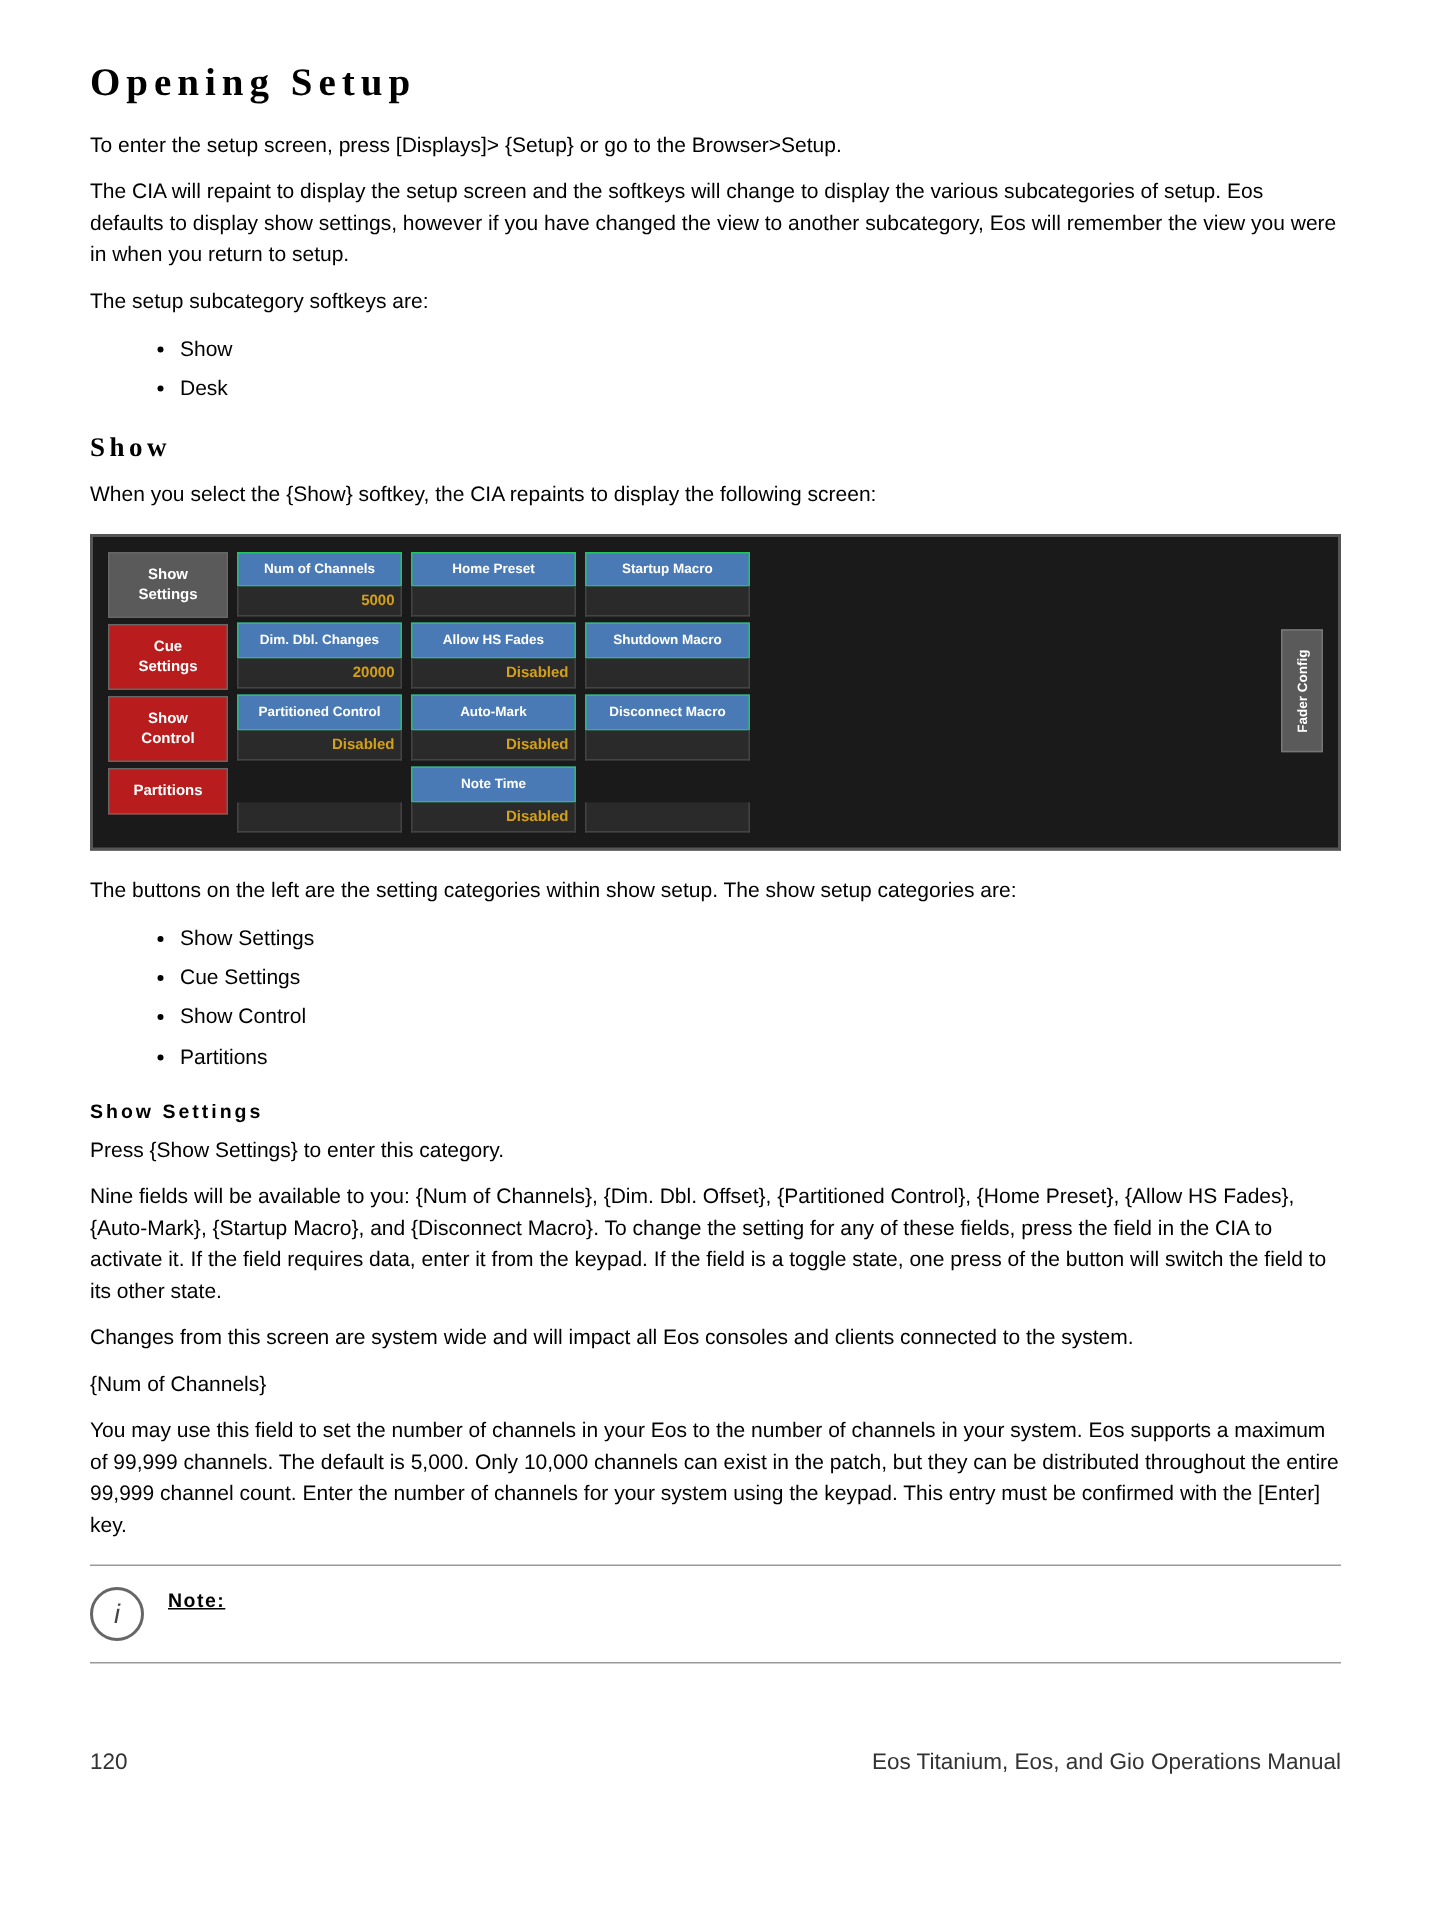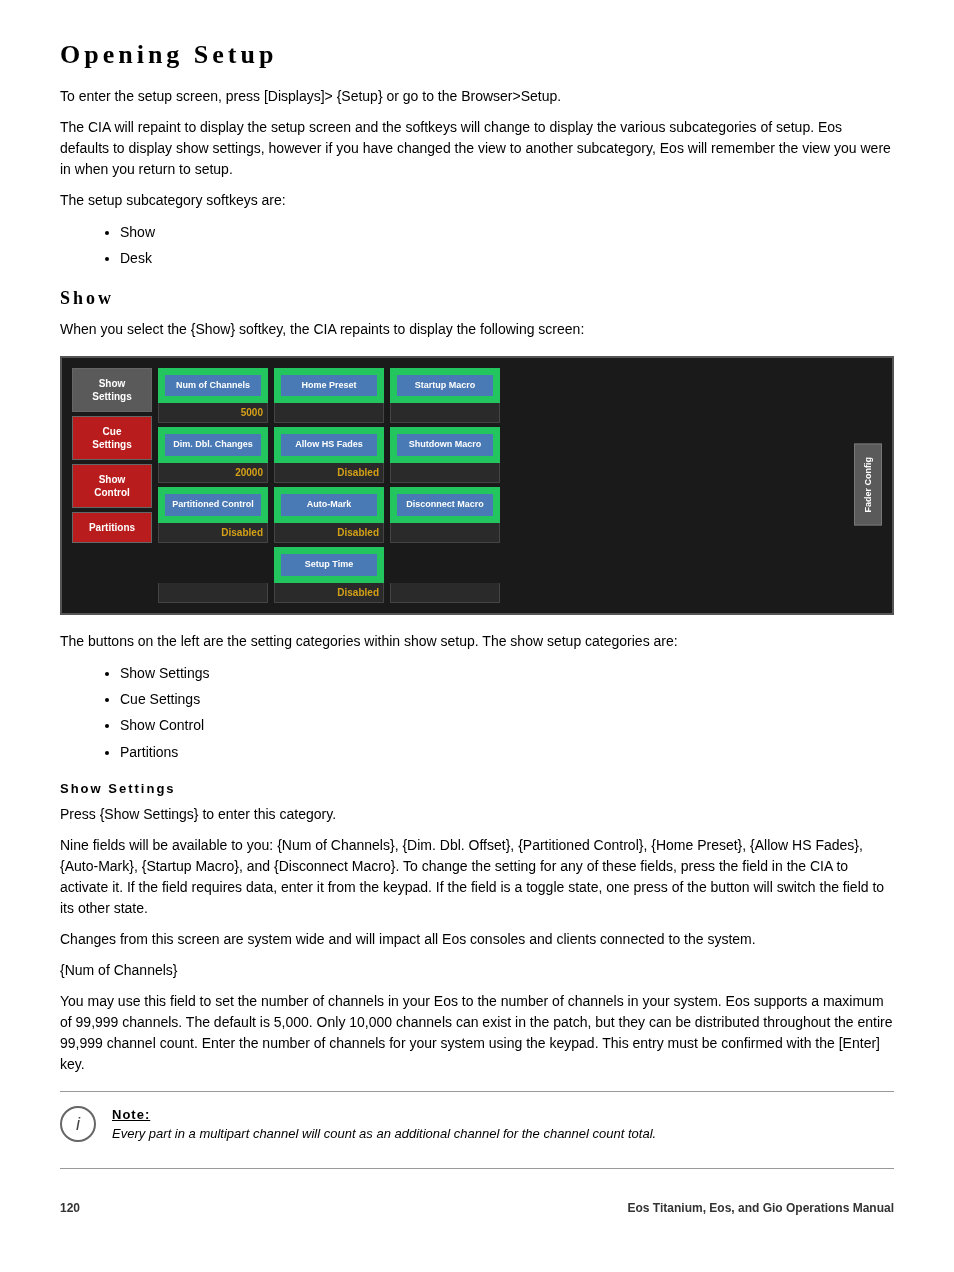--- a/index.html
+++ b/index.html
@@ -95,21 +95,21 @@
       min-width: 110px;
     }
 
     .field-header {
       background: #4a7ab5;
       color: #fff;
       font-size: 9px;
       font-weight: bold;
       text-align: center;
       padding: 5px 4px;
-      border: 7px solid #22c55e;
+      border: 1px solid #22c55e;
       line-height: 1.3;
     }
 
     .field-value {
       background: #2a2a2a;
       color: #d4a017;
       font-size: 10px;
       font-weight: bold;
       text-align: right;
       padding: 4px;
@@ -180,24 +180,23 @@
     .note-text {
       font-style: italic;
       font-size: 13px;
       margin-top: 2px;
       line-height: 1.5;
     }
 
     .page-footer {
       display: flex;
       justify-content: space-between;
-      margin-top: 32px;
-      font-size: 12px;
+      margin-top: 57px;
+      font-size: 15px;
       color: #333;
-      font-weight: bold;
     }
 
     b, strong { font-weight: normal; }
   </style>
 </head>
 <body>
 
 <h1 class="opening-setup">Opening Setup</h1>
 
 <p>To enter the setup screen, press <b>[Displays]&gt; {Setup}</b> or go to the <b>Browser&gt;Setup</b>.</p>
@@ -266,21 +265,21 @@
         <div class="field-value empty">&nbsp;</div>
       </div>
     </div>
 
     <div class="grid-row">
       <div class="field-cell">
         <div class="field-header" style="background:transparent;border-color:transparent;">&nbsp;</div>
         <div class="field-value empty">&nbsp;</div>
       </div>
       <div class="field-cell">
-        <div class="field-header">Setup Time</div>
+        <div class="field-header">Note Time</div>
         <div class="field-value">Disabled</div>
       </div>
       <div class="field-cell">
         <div class="field-header" style="background:transparent;border-color:transparent;">&nbsp;</div>
         <div class="field-value empty">&nbsp;</div>
       </div>
     </div>
   </div>
 
   <div class="right-panel">
@@ -301,20 +300,19 @@
 <p>Nine fields will be available to you: <b>{Num of Channels}</b>, <b>{Dim. Dbl. Offset}</b>, <b>{Partitioned Control}</b>, <b>{Home Preset}</b>, <b>{Allow HS Fades}</b>, <b>{Auto-Mark}</b>, <b>{Startup Macro}</b>, and <b>{Disconnect Macro}</b>. To change the setting for any of these fields, press the field in the CIA to activate it. If the field requires data, enter it from the keypad. If the field is a toggle state, one press of the button will switch the field to its other state.</p>
 <p>Changes from this screen are system wide and will impact all Eos consoles and clients connected to the system.</p>
 
 <p style="margin-top:10px;"><b>{Num of Channels}</b></p>
 <p>You may use this field to set the number of channels in your Eos to the number of channels in your system. Eos supports a maximum of 99,999 channels. The default is 5,000. Only 10,000 channels can exist in the patch, but they can be distributed throughout the entire 99,999 channel count. Enter the number of channels for your system using the keypad. This entry must be confirmed with the <b>[Enter]</b> key.</p>
 
 <div class="note-box">
   <div class="note-icon">i</div>
   <div class="note-content">
     <span class="note-label">Note:</span>
-    <p class="note-text">Every part in a multipart channel will count as an additional channel for the channel count total.</p>
   </div>
 </div>
 
 <div class="page-footer">
   <span>120</span>
   <span>Eos Titanium, Eos, and Gio Operations Manual</span>
 </div>
 
 </body></html>

